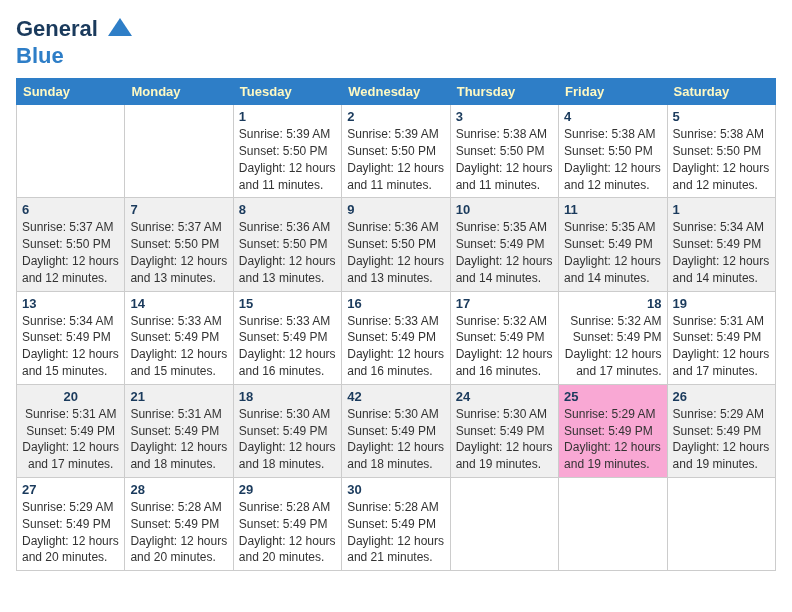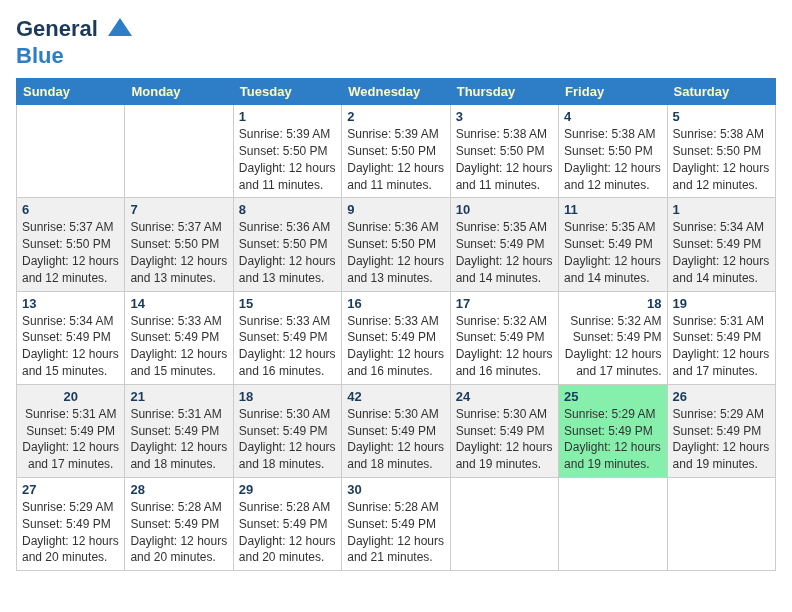--- a/index.html
+++ b/index.html
@@ -272,21 +272,21 @@
           <div class="day-info" style="white-space: pre-line;">Sunrise: 5:30 AM
 Sunset: 5:49 PM
 Daylight: 12 hours and 18 minutes.</div>
         </td>
         <td style="background: rgb(240, 240, 240);">
           <span class="day-number">24</span>
           <div class="day-info" style="white-space: pre-line;">Sunrise: 5:30 AM
 Sunset: 5:49 PM
 Daylight: 12 hours and 19 minutes.</div>
         </td>
-        <td style="background: #86efac;">
+        <td style="background: #f9a8d4;">
           <span class="day-number">25</span>
           <div class="day-info" style="white-space: pre-line;">Sunrise: 5:29 AM
 Sunset: 5:49 PM
 Daylight: 12 hours and 19 minutes.</div>
         </td>
         <td style="background: rgb(240, 240, 240);">
           <span class="day-number">26</span>
           <div class="day-info" style="white-space: pre-line;">Sunrise: 5:29 AM
 Sunset: 5:49 PM
 Daylight: 12 hours and 19 minutes.</div>

